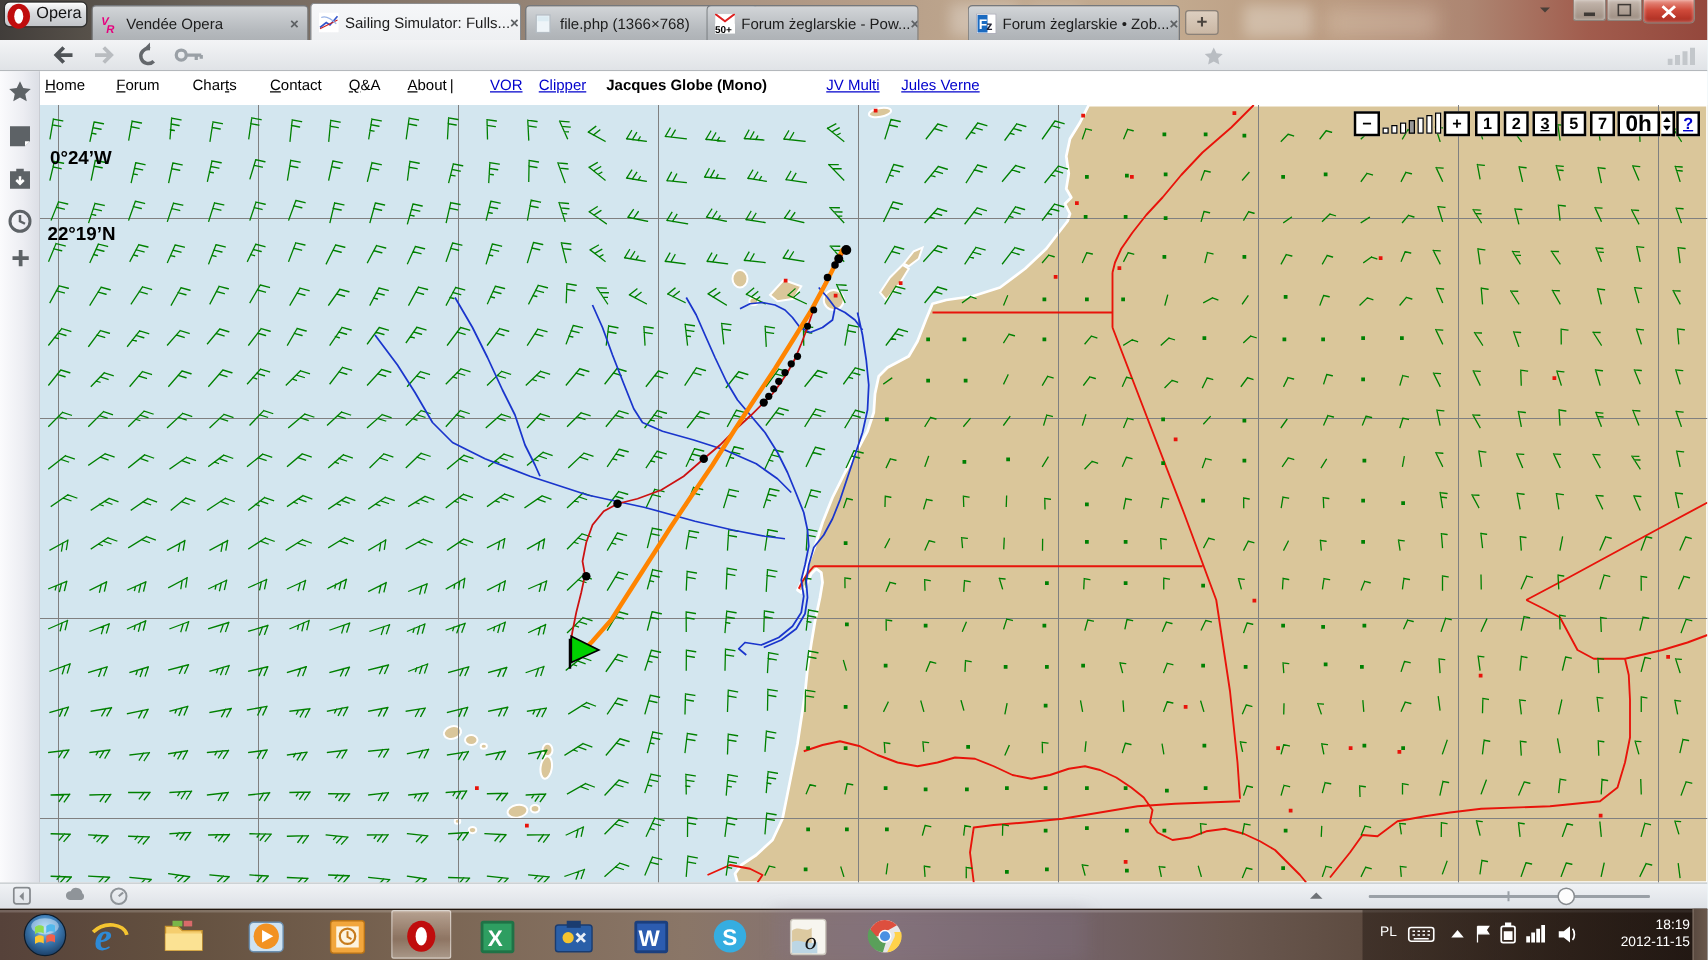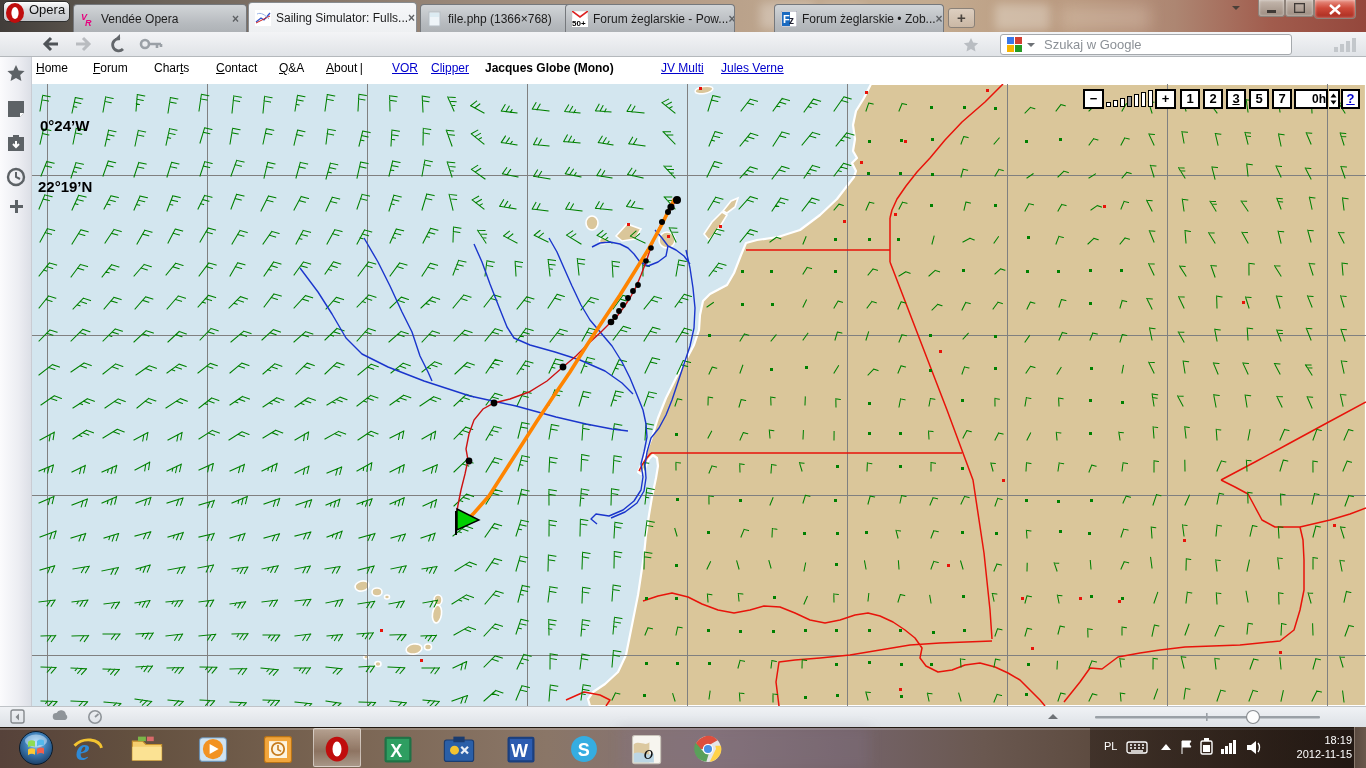--- a/index.html
+++ b/index.html
@@ -43,21 +43,21 @@
 #menubar u{text-decoration:underline}
 
 #sidebar{left:0;top:57px;width:32px;height:649px;background:linear-gradient(90deg,#fbfbfd,#ecedf2 60%,#dcdfe6);border-right:1px solid #c9ccd3}
 
 #map{left:32px;top:84px;width:1334px;height:622px}
 
 .mbtn{top:89px;height:20px;background:#fff;border:2px solid #000;color:#000;font-size:13px;font-weight:bold;text-align:center;line-height:16px}
 #zoomout{left:1083px;width:21px}
 #zoomin{left:1155px;width:21px}
 .numb{width:20px}
-#spin{left:1294px;width:34px;height:20px;background:#fff;border:2px solid #000;font-size:12px;font-weight:bold;text-align:right;line-height:16px}
+#spin{left:1294px;width:34px;height:20px;background:#fff;border:2px solid #000;font-size:18px;font-weight:bold;text-align:center;line-height:16px}
 #spinarr{left:1329px;width:11px;height:20px;background:#fff;border:2px solid #000;border-left:none}
 #qbtn{left:1341px;width:19px;color:#0000cc;text-decoration:underline}
 .zbar{position:absolute;background:#fff;border:1px solid #000}
 
 #statusbar{left:0;top:706px;width:1366px;height:21px;background:linear-gradient(#f0f2f5,#dde1e6);border-top:1px solid #bfc3c7}
 
 #taskbar{left:0;top:727px;width:1366px;height:41px;
  background:linear-gradient(90deg,#56423a 0%,#63503f 10%,#7a6553 25%,#8a7667 40%,#837177 52%,#75646a 62%,#6a5850 72%,#5a483c 82%,#44342a 92%,#352822 100%)}
 #taskbar::before{content:"";position:absolute;left:0;top:0;width:100%;height:1px;background:#20170f}
 #taskbar::after{content:"";position:absolute;left:0;top:1px;width:100%;height:2px;background:rgba(255,255,255,.18)}
@@ -155,32 +155,20 @@
 <path d="M22 12H10M15 6l-6 6 6 6" stroke="#4f5357" stroke-width="3" fill="none"></path>
 <path d="M40 12h12M47 6l6 6-6 6" stroke="#b9bcc0" stroke-width="3" fill="none"></path>
 <path d="M84 7a6 6 0 1 0 3 10" stroke="#63676b" stroke-width="2.8" fill="none"></path>
 <path d="M84 2v6h-6z" fill="#63676b"></path>
 <circle cx="109" cy="12" r="4" fill="none" stroke="#9aa0a6" stroke-width="2.6"></circle>
 <path d="M113 12h12M121 12v4M125 12v3" stroke="#9aa0a6" stroke-width="2.6" fill="none"></path>
 </svg>
 <svg class="abs" style="left:963px;top:37px" width="16" height="16" viewBox="0 0 16 16">
       <path d="M8 1l2.2 4.6 5 .6-3.7 3.4 1 5-4.5-2.5L3.5 14.6l1-5L.8 6.2l5-.6z" fill="#b9bdc2"></path>
     </svg>
-<div class="abs" id="searchfield">
-      <svg width="15" height="15" viewBox="0 0 15 15" style="margin-left:6px;flex:none">
-        <rect width="7" height="7" fill="#3b78e7"></rect>
-        <rect x="8" width="7" height="7" fill="#d23f31"></rect>
-        <rect y="8" width="7" height="7" fill="#f7b500"></rect>
-        <rect x="8" y="8" width="7" height="7" fill="#259b24"></rect>
-      </svg>
-      <svg width="10" height="8" viewBox="0 0 10 8" style="margin-left:4px;flex:none">
-        <path d="M1 2l4 4 4-4z" fill="#6d7176"></path>
-      </svg>
-      <span class="ph">Szukaj w Google</span>
-    </div>
 <svg class="abs" style="left:1334px;top:38px" width="26" height="14" viewBox="0 0 26 14">
       <rect x="0" y="9" width="4" height="5" fill="#c3c7cb"></rect>
       <rect x="6" y="6" width="4" height="8" fill="#c3c7cb"></rect>
       <rect x="12" y="3" width="4" height="11" fill="#c3c7cb"></rect>
       <rect x="18" y="0" width="4" height="14" fill="#c3c7cb"></rect>
     </svg>
 
 <div class="abs" id="menubar">
 <span style="left:4px"><u>H</u>ome</span>
 <span style="left:61px"><u>F</u>orum</span>

